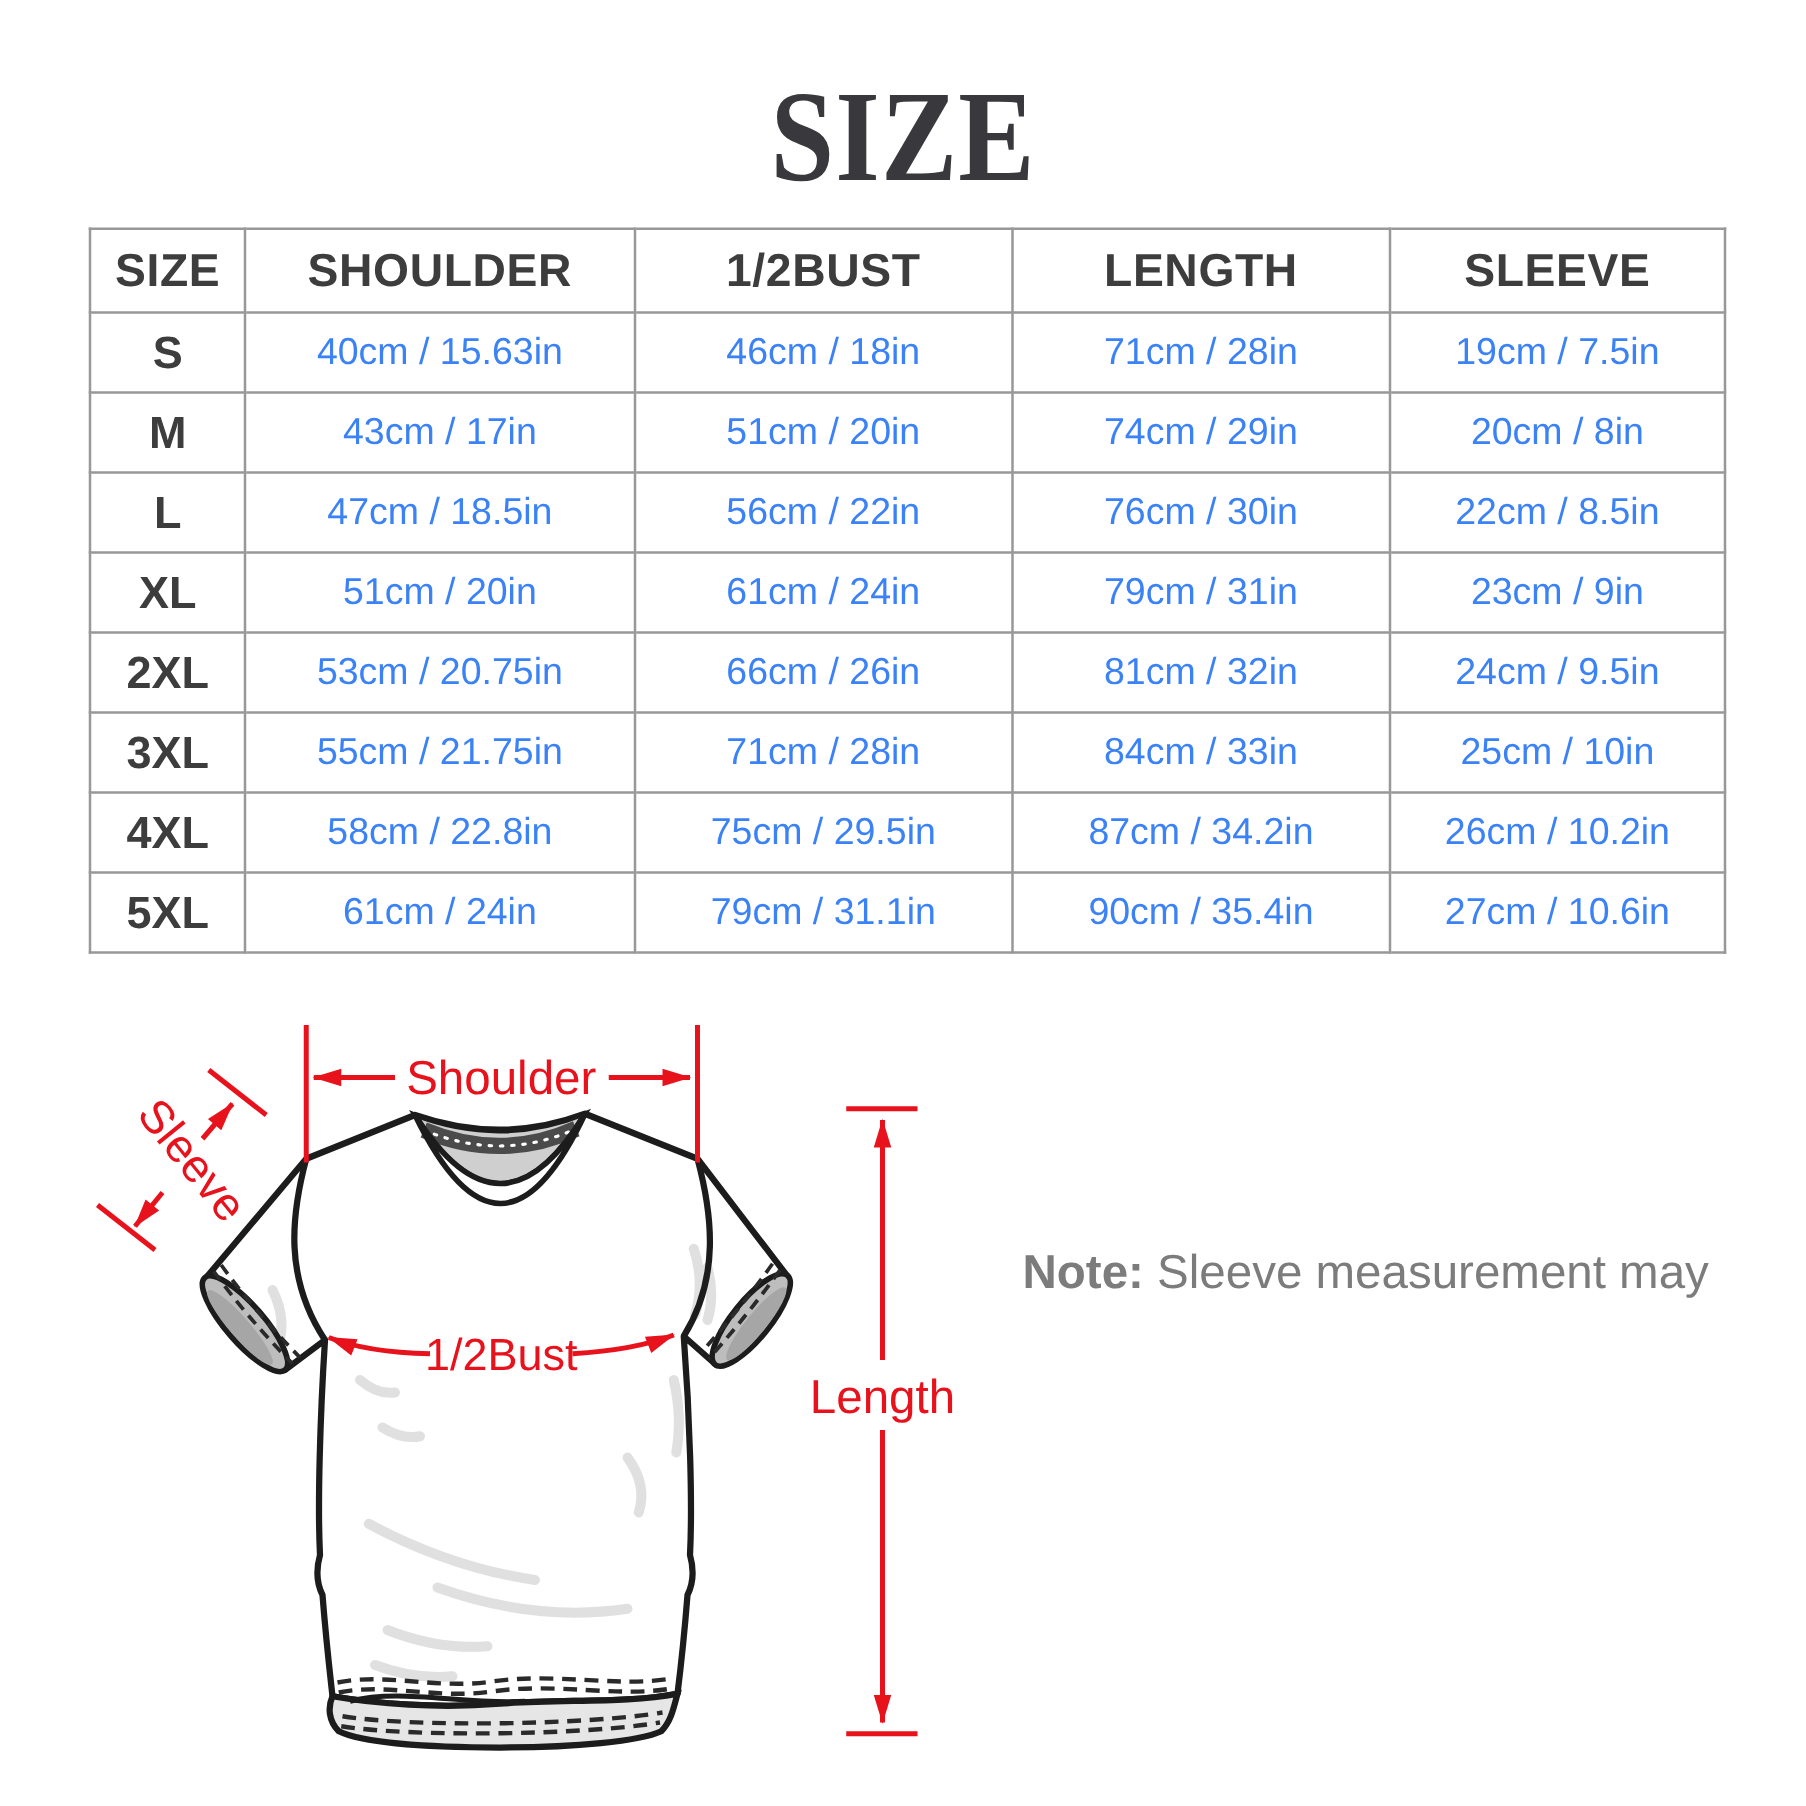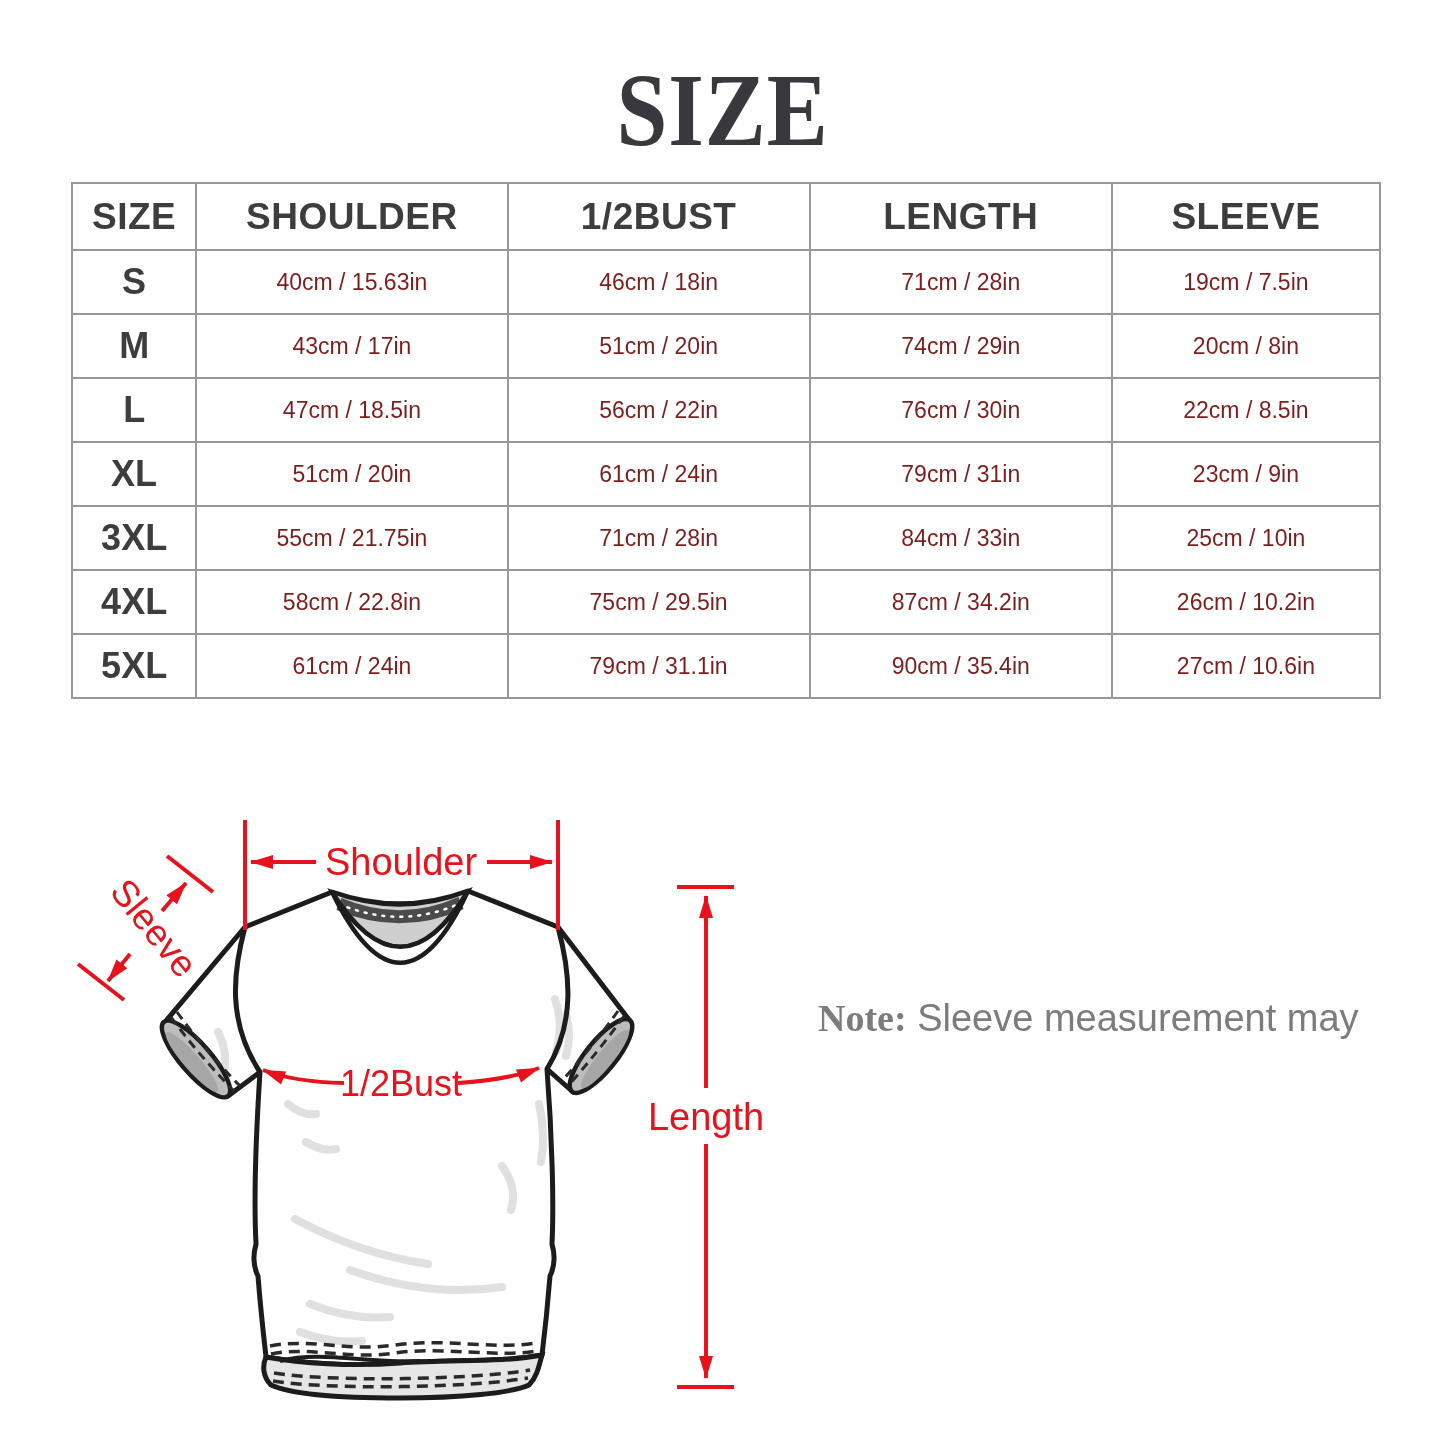--- a/index.html
+++ b/index.html
@@ -11,32 +11,32 @@
          font-family:"Liberation Serif","DejaVu Serif",serif;font-weight:bold;
          font-size:104px;line-height:104px;letter-spacing:1px;color:#38383d;
          transform:scaleX(.88);}
 
   
   #table-wrap{position:absolute;left:71px;top:158px;width:1310px;}
   table.size-table{width:100%;border-collapse:collapse;table-layout:fixed;}
   .size-table th,.size-table td{border:2px solid #989898;text-align:center;
          vertical-align:middle;padding:0;background:#fff;}
   .size-table th{height:65px;font-size:37px;font-weight:bold;color:#3d3d3d;letter-spacing:.5px;}
-  .size-table td{height:62px;font-size:23px;color:#7f1d1d;}
+  .size-table td{height:62px;font-size:30px;color:#3b82f6;}
   .size-table td.size-cell{font-weight:bold;color:#3d3d3d;font-size:36px;}
   .col-size{width:9.5%;} .col-shoulder{width:23.8%;} .col-bust{width:23.1%;}
   .col-length{width:23.1%;} .col-sleeve{width:20.5%;}
 
   
   #diagram{position:absolute;left:50px;top:780px;}
 
   
   #note{position:absolute;left:818px;top:962px;width:580px;
         font-size:38px;line-height:64px;color:#7c7c7c;}
-  #note .note-label{font-weight:bold;font-family:Liberation Serif, serif;}
+  #note .note-label{font-weight:bold;}
   #note .note-line{white-space:nowrap;}
 </style>
 </head>
 <body>
 
 <div id="page">
 
   <div id="title">SIZE</div>
 
   <div id="table-wrap">
@@ -78,20 +78,27 @@
             <td class="">56cm / 22in</td>
             <td class="">76cm / 30in</td>
             <td class="">22cm / 8.5in</td>
           </tr>
           <tr>
             <td class="size-cell">XL</td>
             <td class="">51cm / 20in</td>
             <td class="">61cm / 24in</td>
             <td class="">79cm / 31in</td>
             <td class="">23cm / 9in</td>
+          </tr>
+          <tr>
+            <td class="size-cell">2XL</td>
+            <td class="">53cm / 20.75in</td>
+            <td class="">66cm / 26in</td>
+            <td class="">81cm / 32in</td>
+            <td class="">24cm / 9.5in</td>
           </tr>
           <tr>
             <td class="size-cell">3XL</td>
             <td class="">55cm / 21.75in</td>
             <td class="">71cm / 28in</td>
             <td class="">84cm / 33in</td>
             <td class="">25cm / 10in</td>
           </tr>
           <tr>
             <td class="size-cell">4XL</td>

